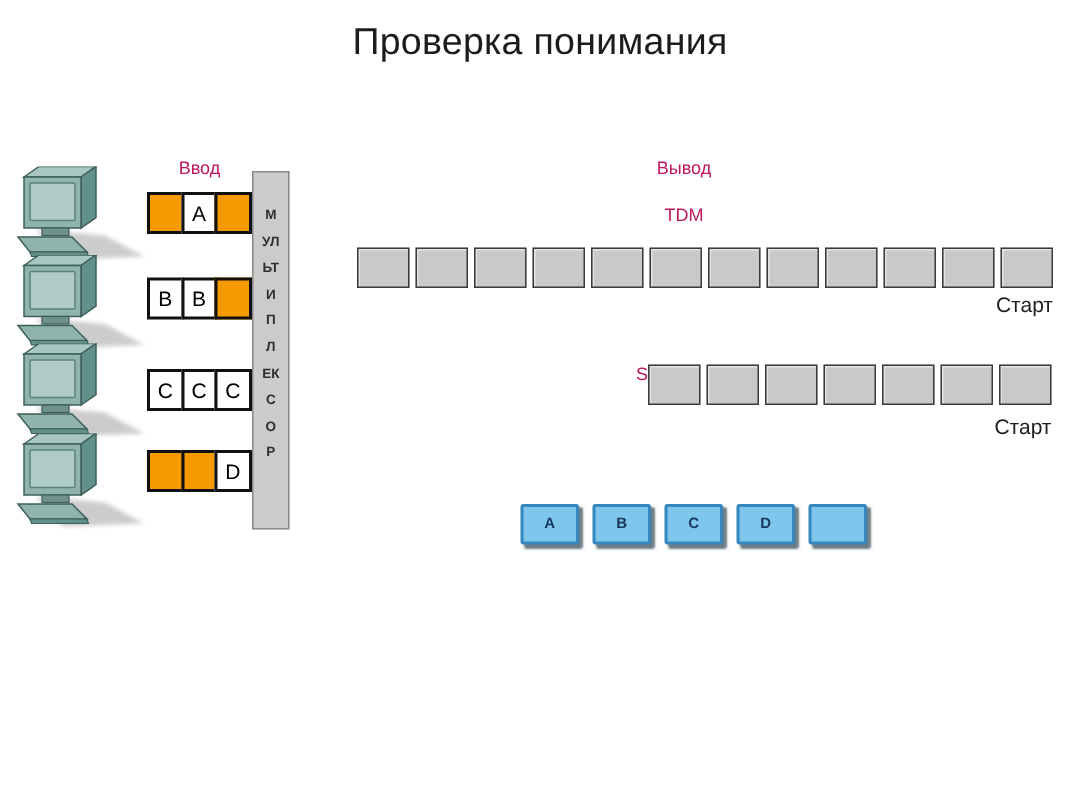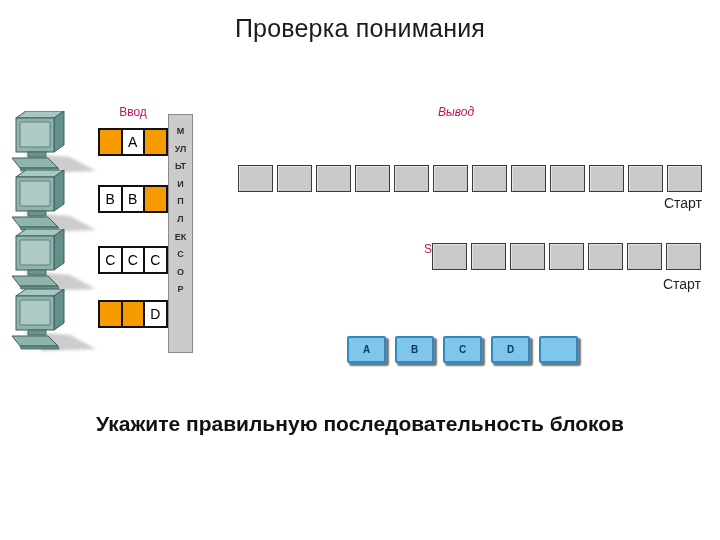--- a/index.html
+++ b/index.html
@@ -27,21 +27,21 @@
   }
   .cell:first-child { margin-left:0; }
   .cell.orange { background:#f59b00; }
 
   
   .mux {
     position:absolute; left:168px; top:114px; width:25px; height:239px;
     box-sizing:border-box; background:#cbcbcb; border:1px solid #8a8a8a;
   }
   .mux-text {
-    width:12px; margin:8px auto 0; font-size:9px; font-weight:bold;
+    width:12px; margin:20px auto 0; font-size:9px; font-weight:bold;
     color:#2e2e2e; line-height:17.6px; word-break:break-all; text-align:center;
   }
 
   
   .slot-row { position:absolute; display:flex; gap:4px; }
   .slot {
     box-sizing:border-box; width:35px; height:27px;
     background:#c9c9c9; border:1.5px solid #3a3a3a;
     box-shadow:inset 1px 1px 0 rgba(255,255,255,0.5);
   }
@@ -120,21 +120,22 @@
   <div class="cells-row" style="top:300px">
     <div class="cell orange"></div>
     <div class="cell orange"></div>
     <div class="cell">D</div>
   </div>
 
   <div class="mux">
     <div class="mux-text">МУЛЬТИПЛЕКСОР</div>
   </div>
 
-  <div class="small-label centered" style="left:396px; top:105px; width:120px;font-style:italic;">Вывод</div>
+  <div class="small-label centered" style="left:396px; top:105px; width:120px;">Вывод</div>
+  <div class="small-label centered" style="left:396px; top:136px; width:120px;">TDM</div>
 
   <div class="slot-row" style="left:238px; top:165px;">
     <div class="slot"></div>
     <div class="slot"></div>
     <div class="slot"></div>
     <div class="slot"></div>
     <div class="slot"></div>
     <div class="slot"></div>
     <div class="slot"></div>
     <div class="slot"></div>
@@ -158,15 +159,14 @@
   <div class="start-label" style="left:432px; top:276px; width:269px;">Старт</div>
 
   <div class="answers">
     <div class="answer">A</div>
     <div class="answer">B</div>
     <div class="answer">C</div>
     <div class="answer">D</div>
     <div class="answer"></div>
   </div>
 
-  <div class="question">Укажите правильную последовательность блоков</div>
 
 </div>
 
 </body></html>

